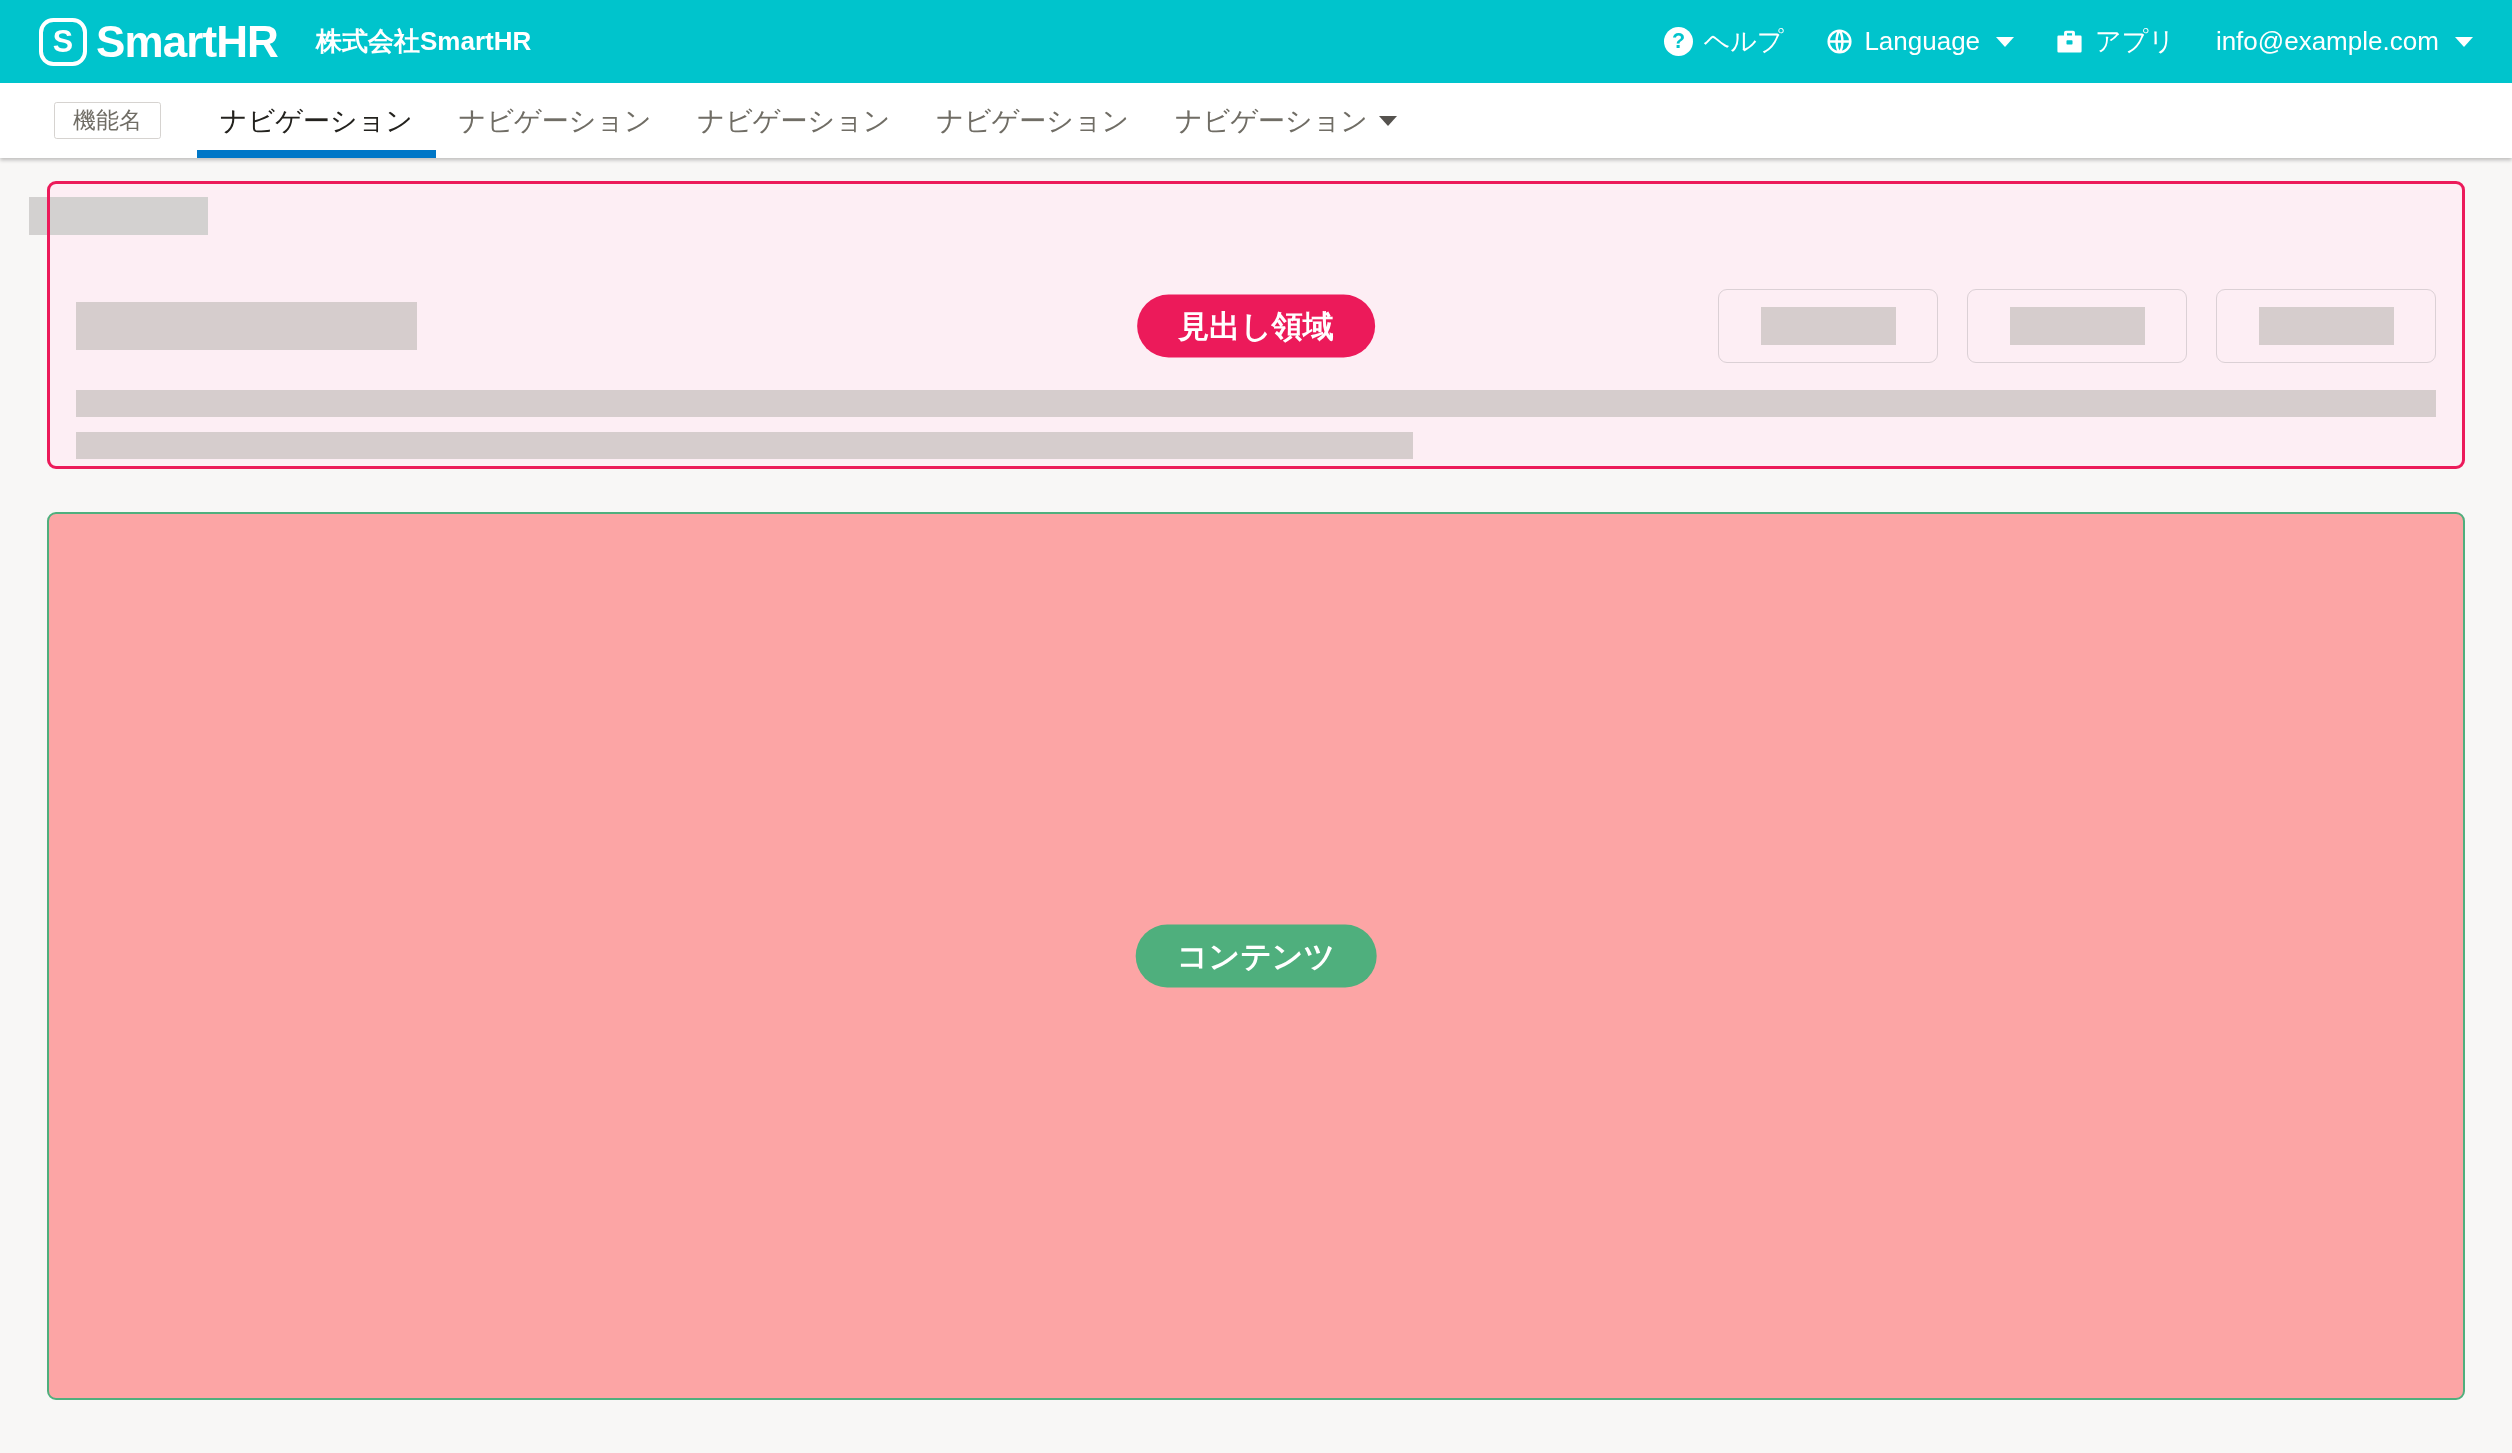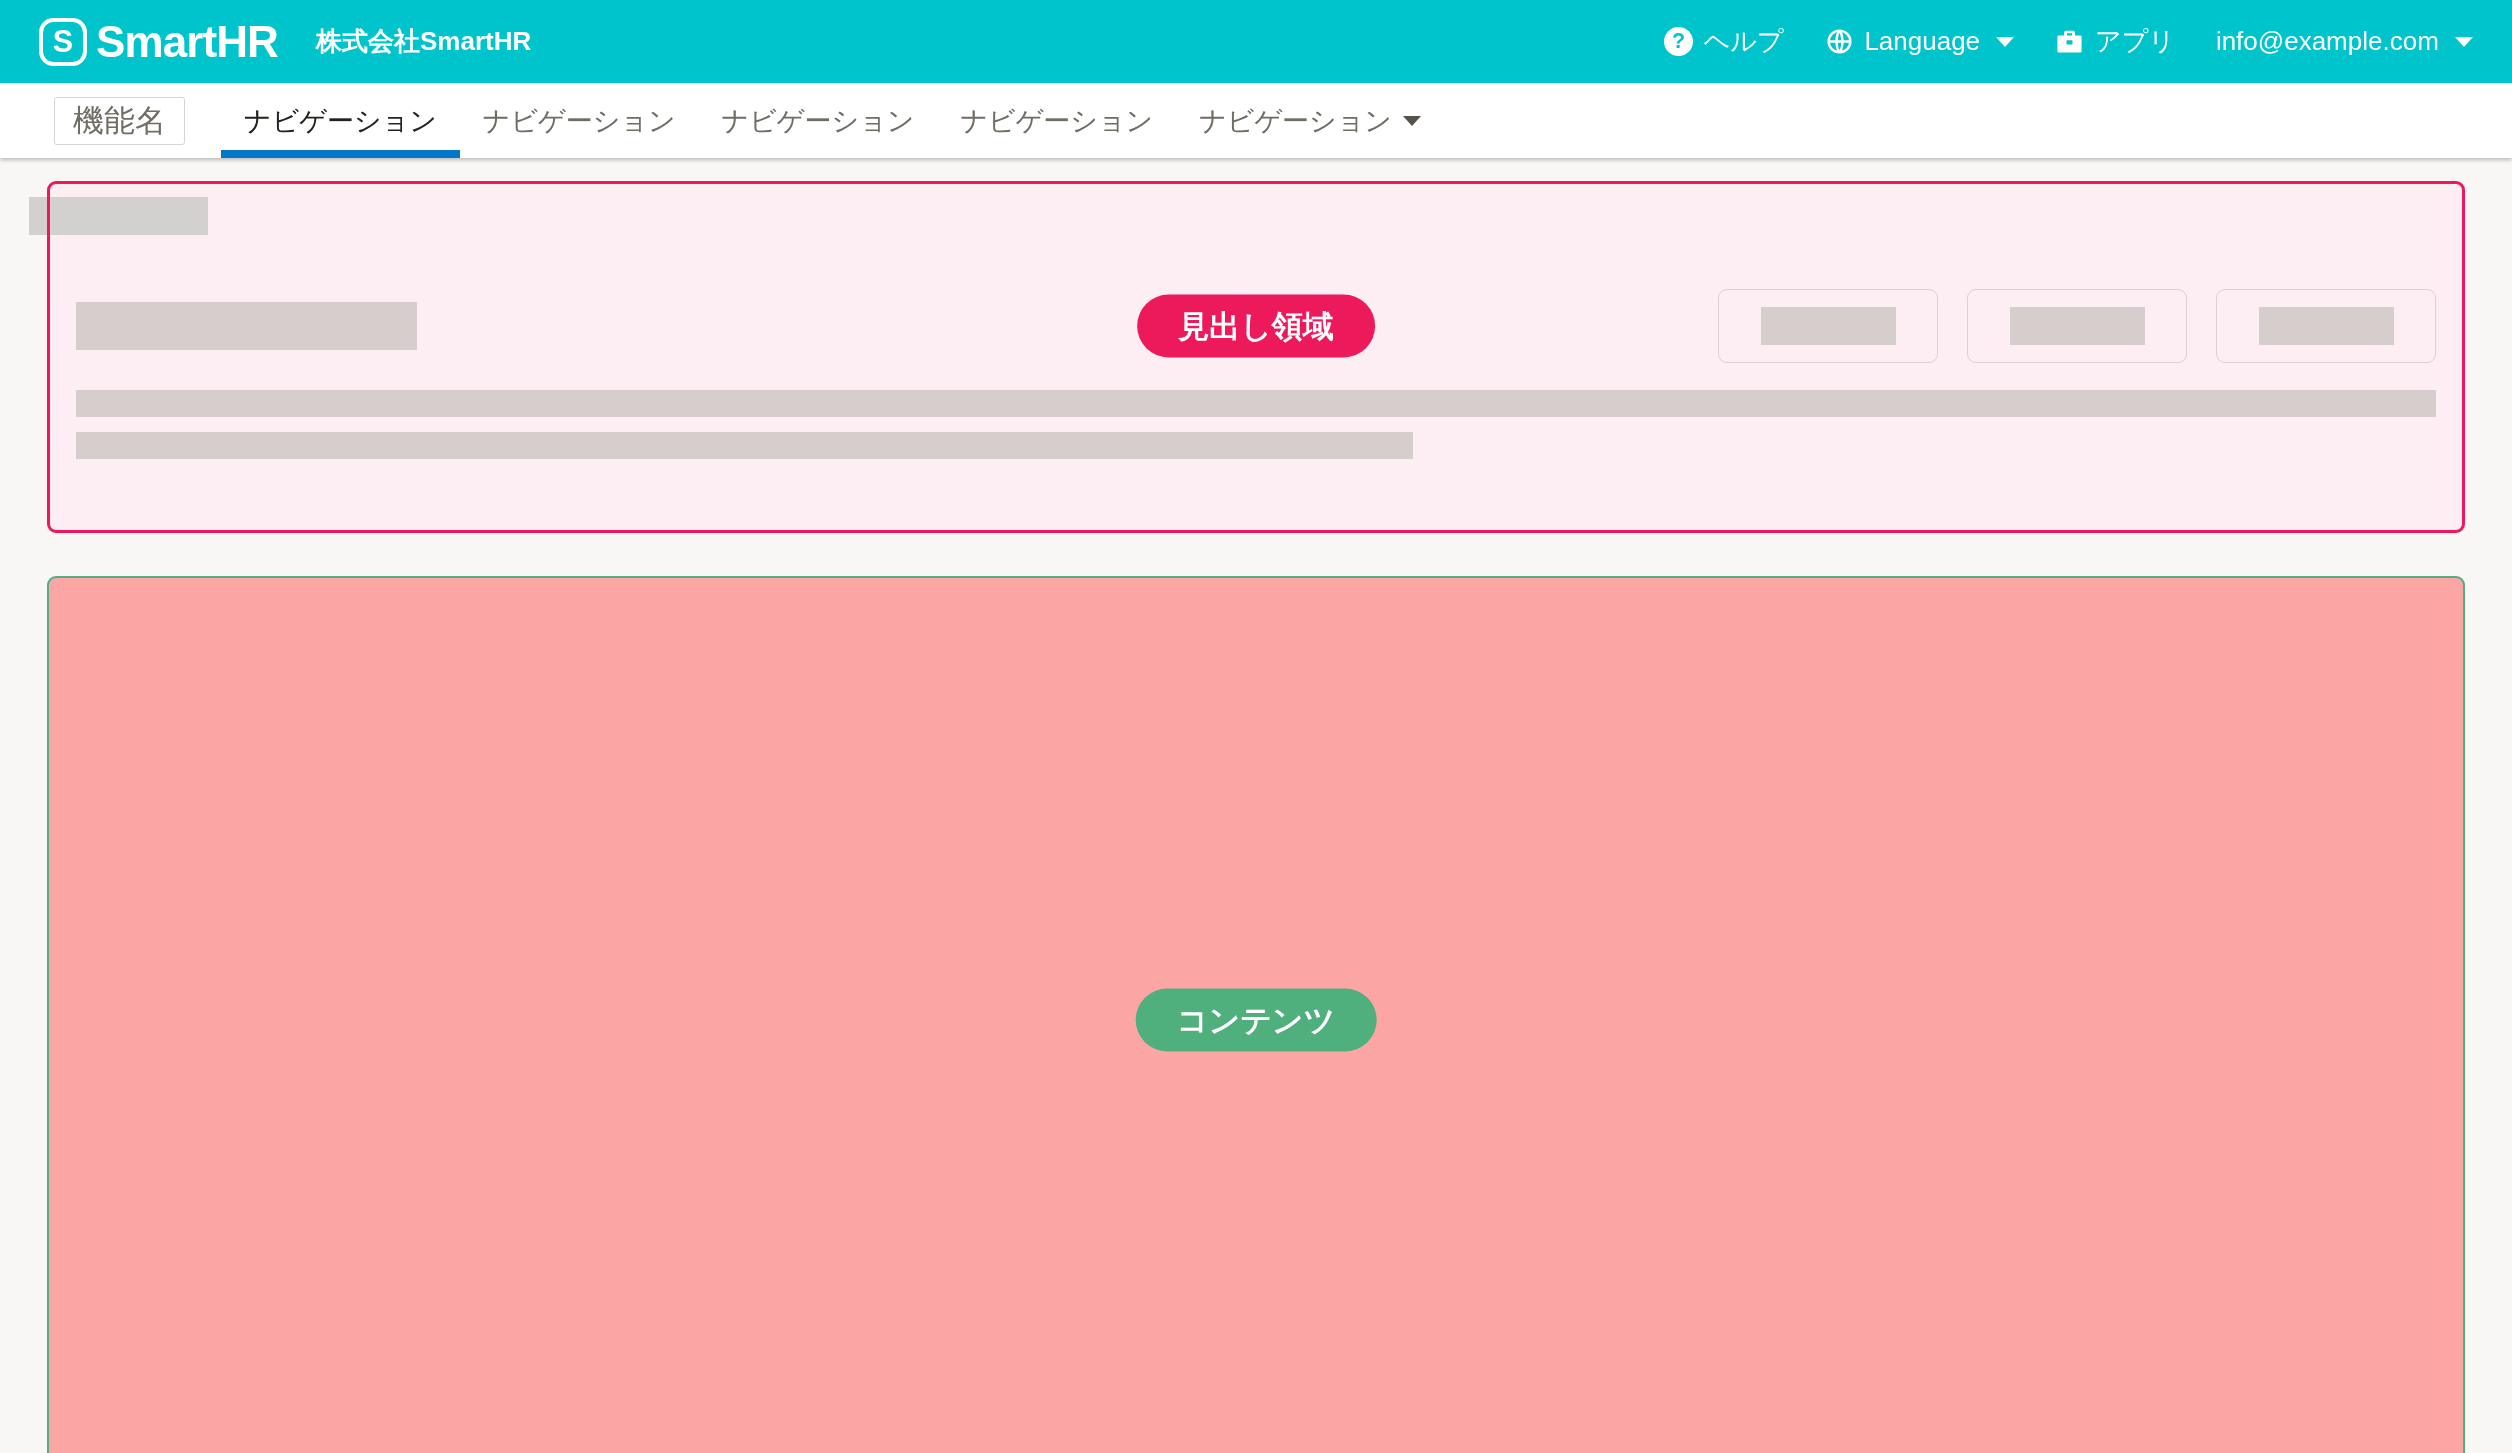--- a/index.html
+++ b/index.html
@@ -37,21 +37,21 @@
 
   
   .app-nav {
     height:75px; background:#fff; display:flex; align-items:stretch;
     padding-left:54px; position:relative; z-index:10;
     box-shadow:0 2.7px 3.6px rgba(0,0,0,0.22);
   }
   .feature-chip {
     align-self:center;
     border:1.8px solid #d6d3d0; border-radius:2.7px; color:#706d65;
-    font-size:31px; padding:2px 18px; margin-right:36px; white-space:nowrap;
+    font-size:23px; padding:2px 18px; margin-right:36px; white-space:nowrap;
   }
   .tabs { display:flex; align-items:stretch; }
   .tab {
     display:flex; align-items:center; gap:10.8px; padding:7px 23px;
     font-size:27px; font-weight:400; color:#706d65;
     position:relative; cursor:pointer; white-space:nowrap;
     background:none; border:none; font-family:inherit;
   }
   .tab.active { color:#23221e; }
   .tab.active::after {
@@ -72,21 +72,21 @@
   .nav-divider { width:1.8px; background:#d6d3d0; }
   .release-notes {
     display:flex; align-items:center; gap:14.4px; padding:0 43px 0 32px;
     font-size:27px; color:#23221e; cursor:pointer; white-space:nowrap;
   }
 
   
   .main { padding:23px 47px 0; }
 
   .heading-area {
-    position:relative; height:352px; border-radius:9px;
+    position:relative; height:288px; border-radius:9px;
     background:#fdeef4; padding:16px 29px 0;
   }
   .heading-area .annotation-border {
     position:absolute; inset:0; border:3.6px solid #ec1a5a; border-radius:9px;
     pointer-events:none; z-index:5;
   }
   .ph-bar { background:#d6cdcd; }
   .ph-small { width:179px; height:38px; background:#d3d1d0; margin-left:-47px; }
   .heading-row {
     margin-top:54px; height:74px; display:flex; align-items:center; position:relative;

